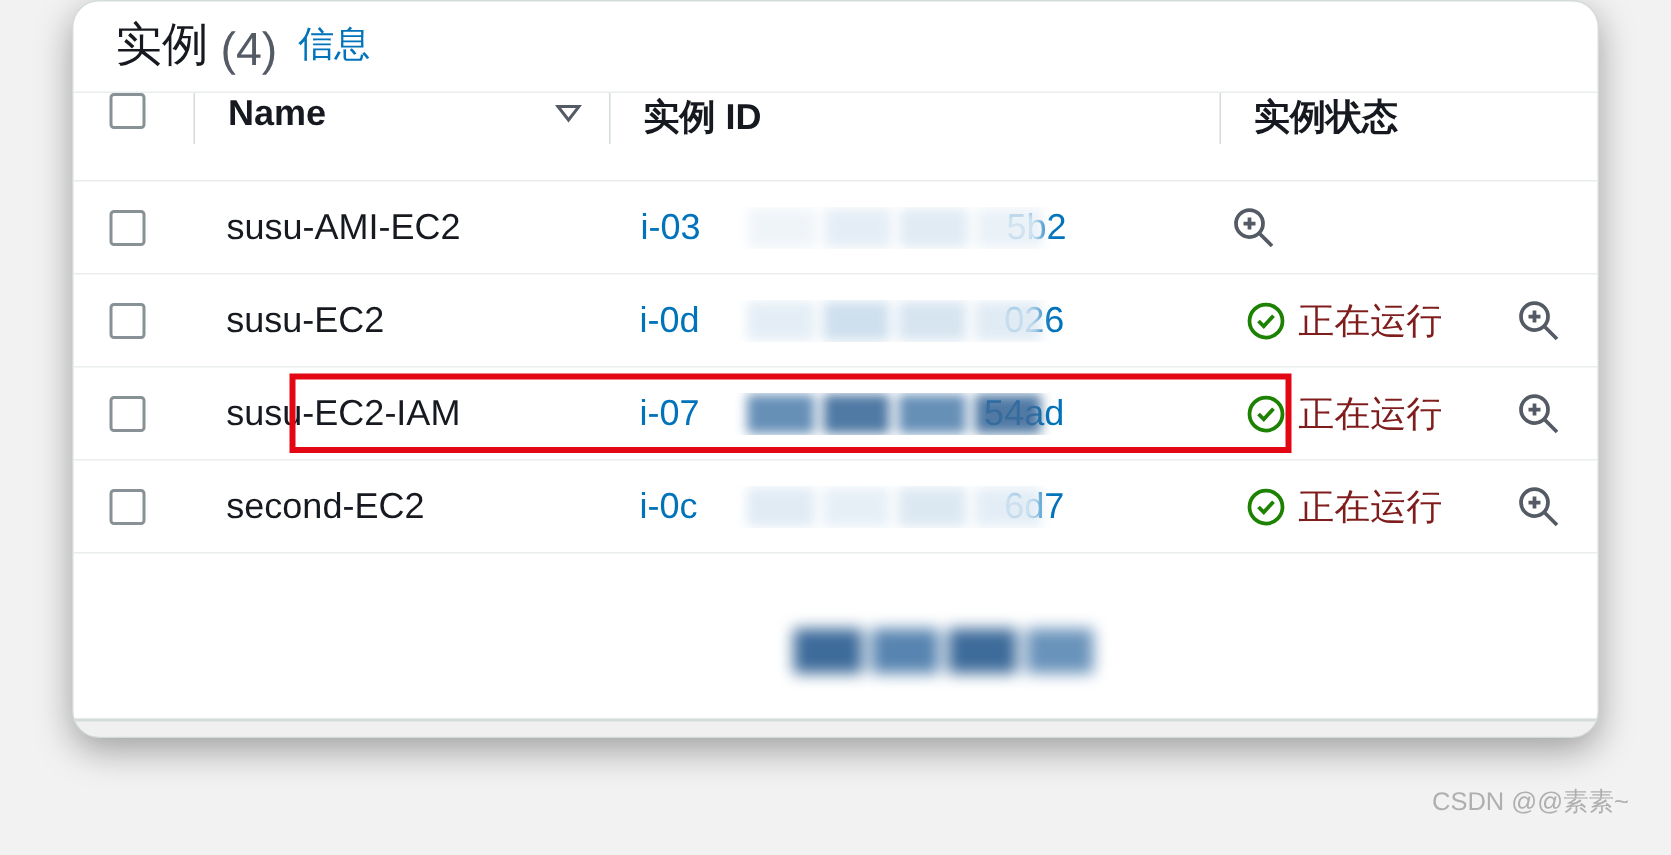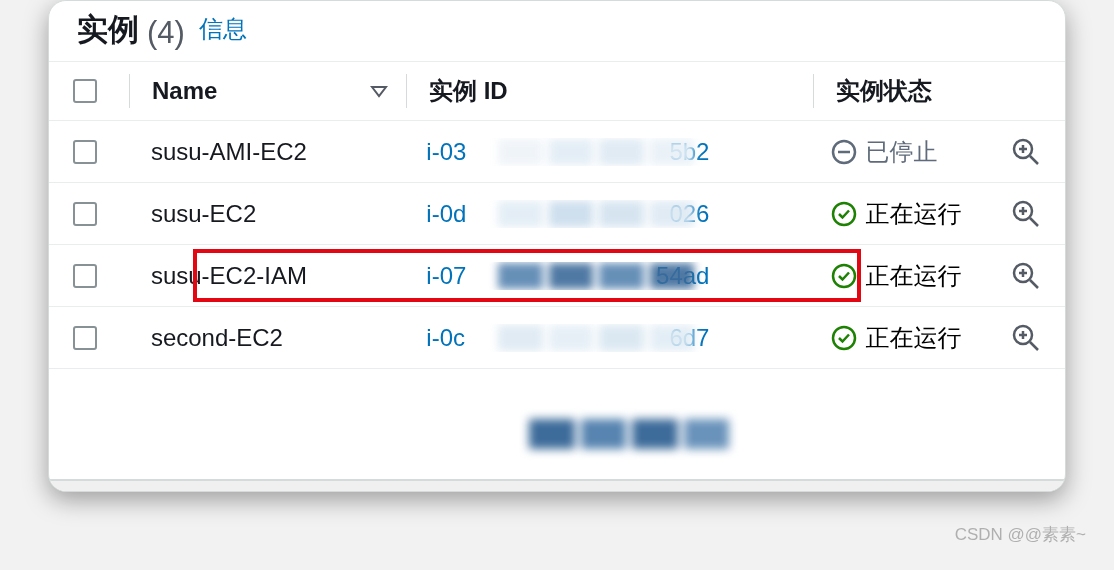--- a/index.html
+++ b/index.html
@@ -23,21 +23,21 @@
       overflow: hidden;
     }
     .header {
       display: flex;
       align-items: flex-end;
       gap: 14px;
       padding: 8px 28px 10px 28px;
     }
     .header-title {
       font-size: 31px;
-      font-weight: 700;
+      font-weight: 400;
       color: #16191f;
     }
     .header-count {
       font-size: 31px;
       font-weight: 400;
       color: #545b64;
       margin-left: -6px;
     }
     .header-info {
       font-size: 24px;
@@ -77,21 +77,21 @@
     }
     .search-input::placeholder {
       color: #687078;
       font-style: italic;
     }
     .table {
       width: 100%;
     }
     .thead-row {
       display: flex;
-      align-items: center;
+      align-items: flex-start;
       border-top: 1px solid #eaeded;
       border-bottom: 1px solid #eaeded;
       height: 60px;
       padding: 0 24px;
     }
     .th {
       font-size: 24px;
       font-weight: 700;
       color: #16191f;
       display: flex;
@@ -143,21 +143,21 @@
       gap: 6px;
       align-items: center;
       filter: blur(4px);
       opacity: 0.9;
     }
     .blur-chip {
       height: 26px;
       flex: 1;
     }
     .state-stopped { color: #5f6b7a; }
-    .state-running { color: #000000; }
+    .state-running { color: #7f1d1d; }
     .state-icon { margin-right: 8px; display: inline-flex; }
     .magnify-icon {
       width: 30px;
       height: 30px;
       stroke: #545b64;
       stroke-width: 2.5;
       fill: none;
     }
     .highlight-box {
       position: absolute;
@@ -235,29 +235,20 @@
           <div class="td td-id">
             <span class="id-prefix">i-03</span>
             <div class="blur-block">
               <div class="blur-chip" style="background:#eef3f8"></div>
               <div class="blur-chip" style="background:#e1ecf5"></div>
               <div class="blur-chip" style="background:#dde9f3"></div>
               <div class="blur-chip" style="background:#e8f0f7"></div>
             </div>
             <span class="id-suffix">5b2</span>
           </div>
-          <div class="td td-state">
-            <span class="state-icon">
-              <svg width="26" height="26" viewBox="0 0 26 26">
-                <circle cx="13" cy="13" r="11" fill="none" stroke="#5f6b7a" stroke-width="2.5"></circle>
-                <line x1="7" y1="13" x2="19" y2="13" stroke="#5f6b7a" stroke-width="2.5"></line>
-              </svg>
-            </span>
-            <span class="state-stopped">已停止</span>
-          </div>
           <div class="td td-action">
             <svg class="magnify-icon" viewBox="0 0 30 30">
               <circle cx="12" cy="12" r="9"></circle>
               <line x1="19" y1="19" x2="27" y2="27"></line>
               <line x1="8" y1="12" x2="16" y2="12"></line>
               <line x1="12" y1="8" x2="12" y2="16"></line>
             </svg>
           </div>
         </div>
         <div class="tbody-row">

